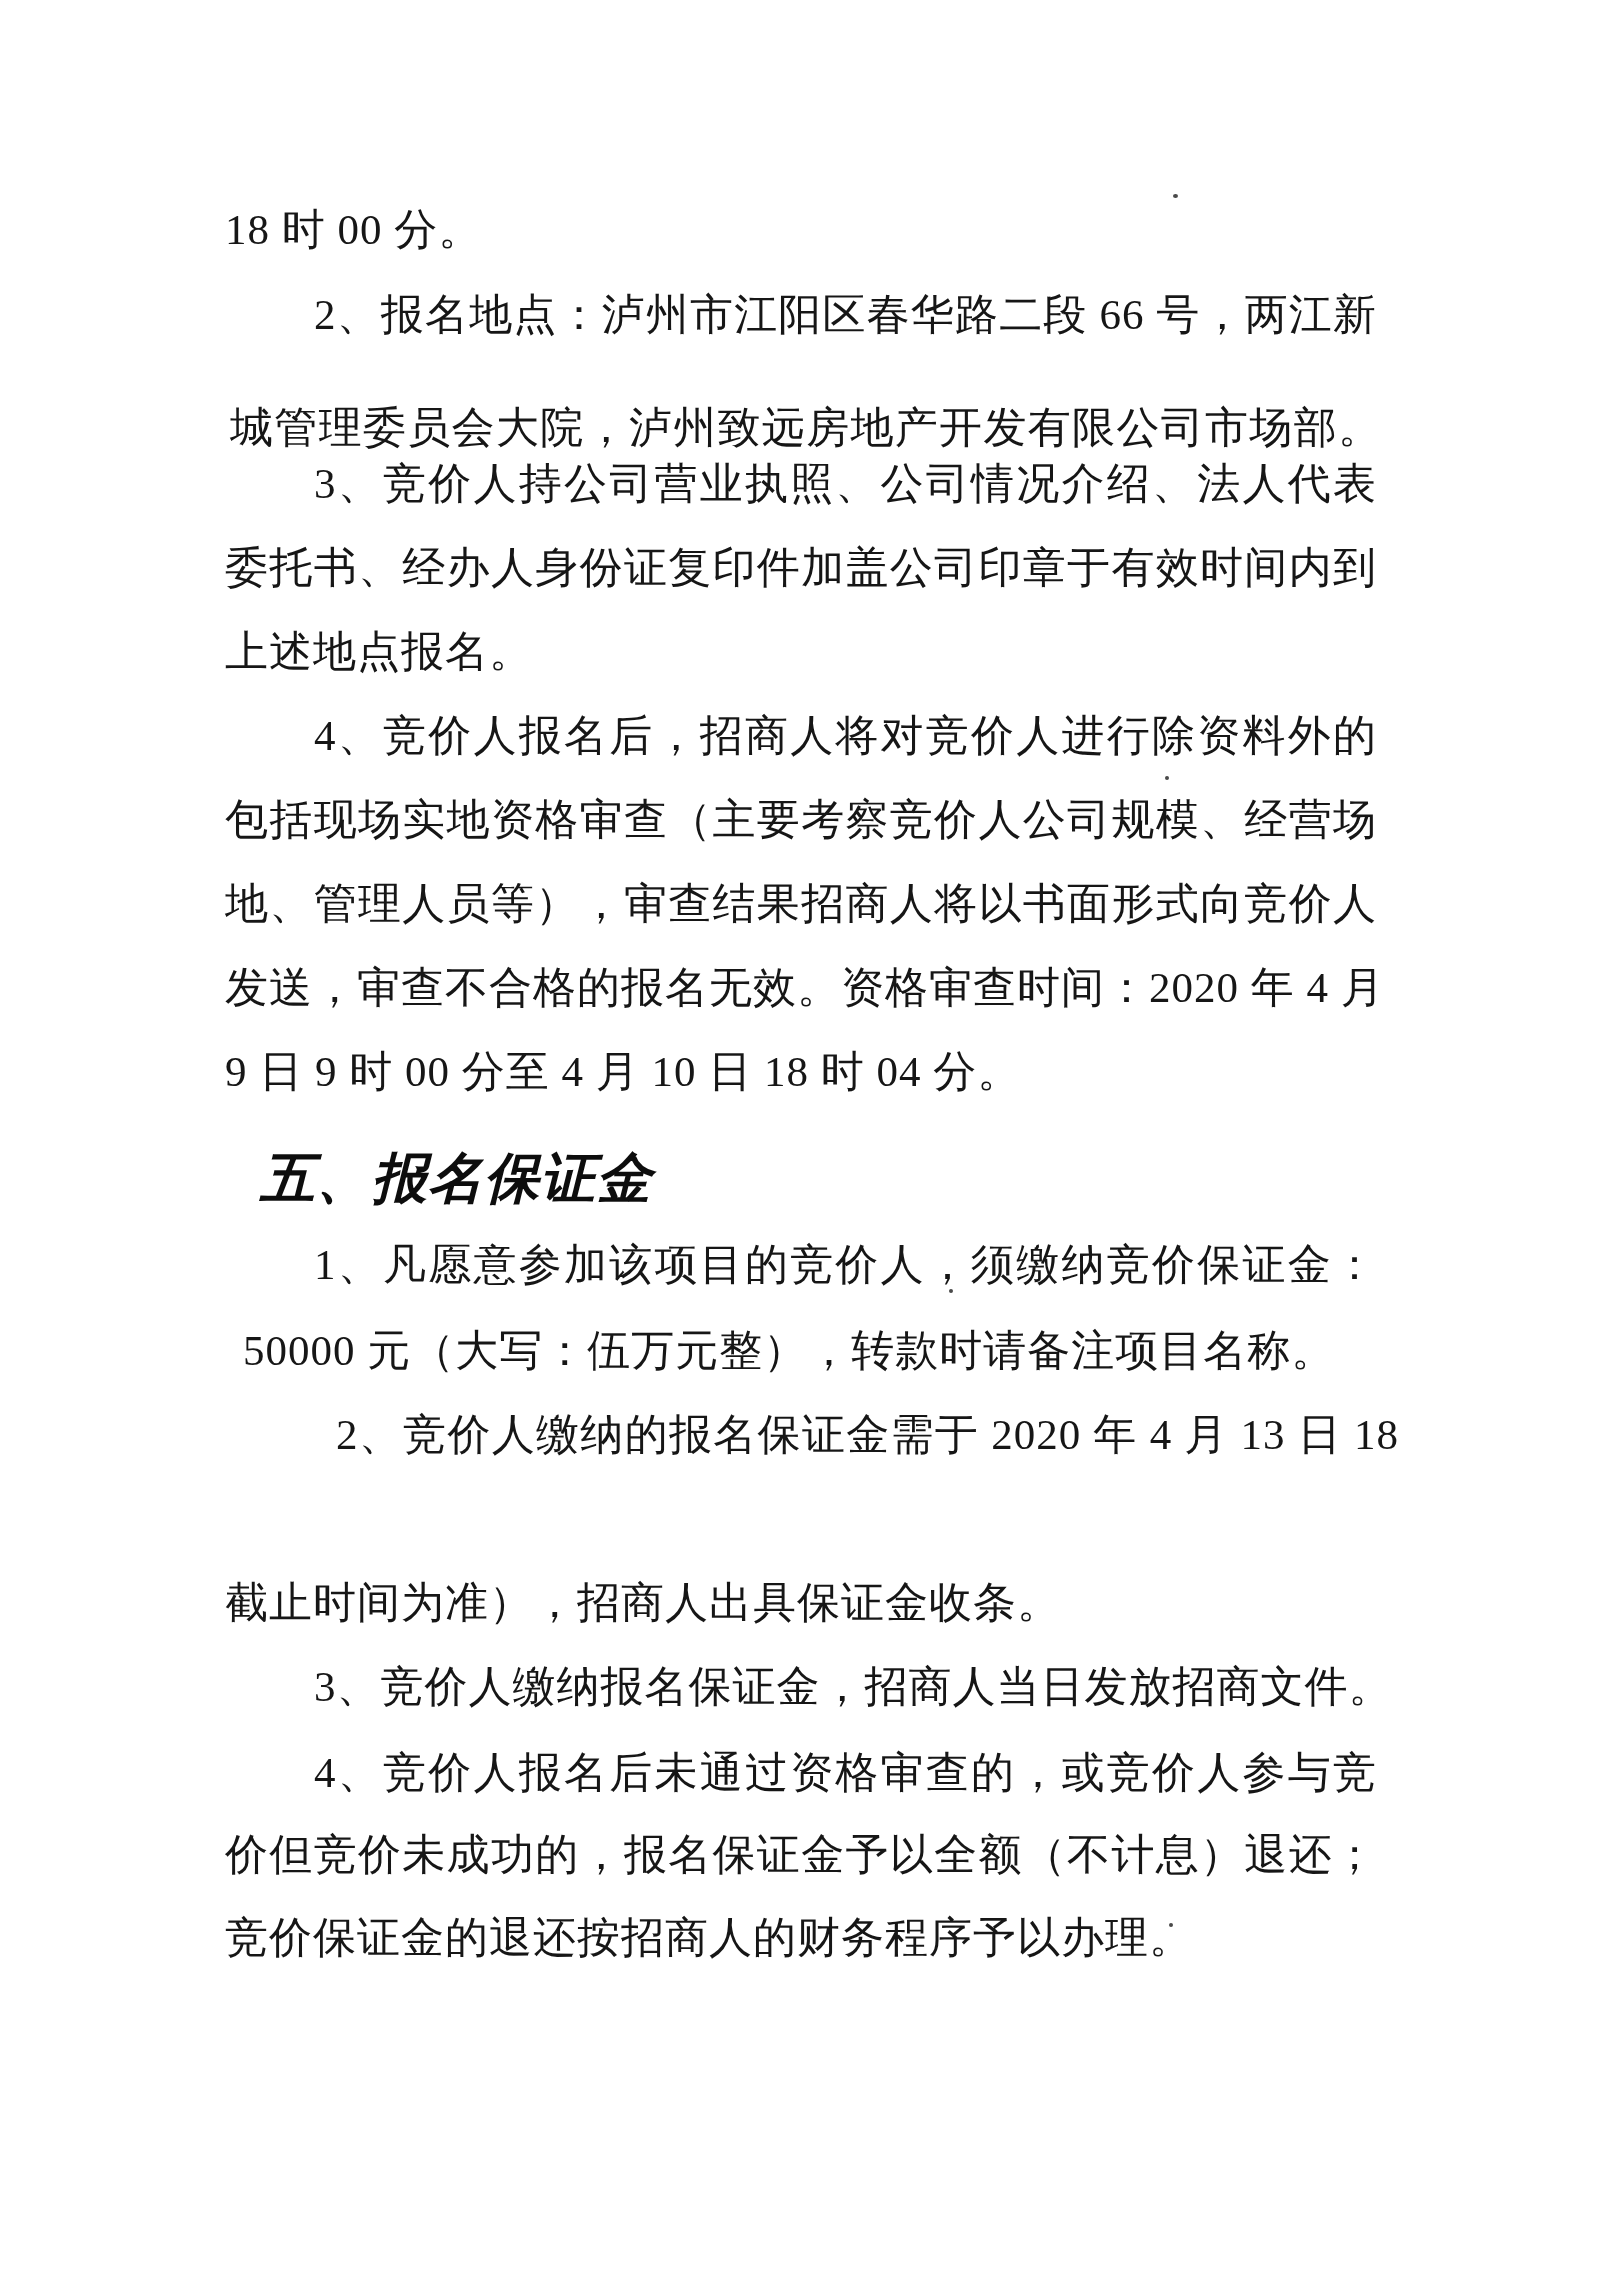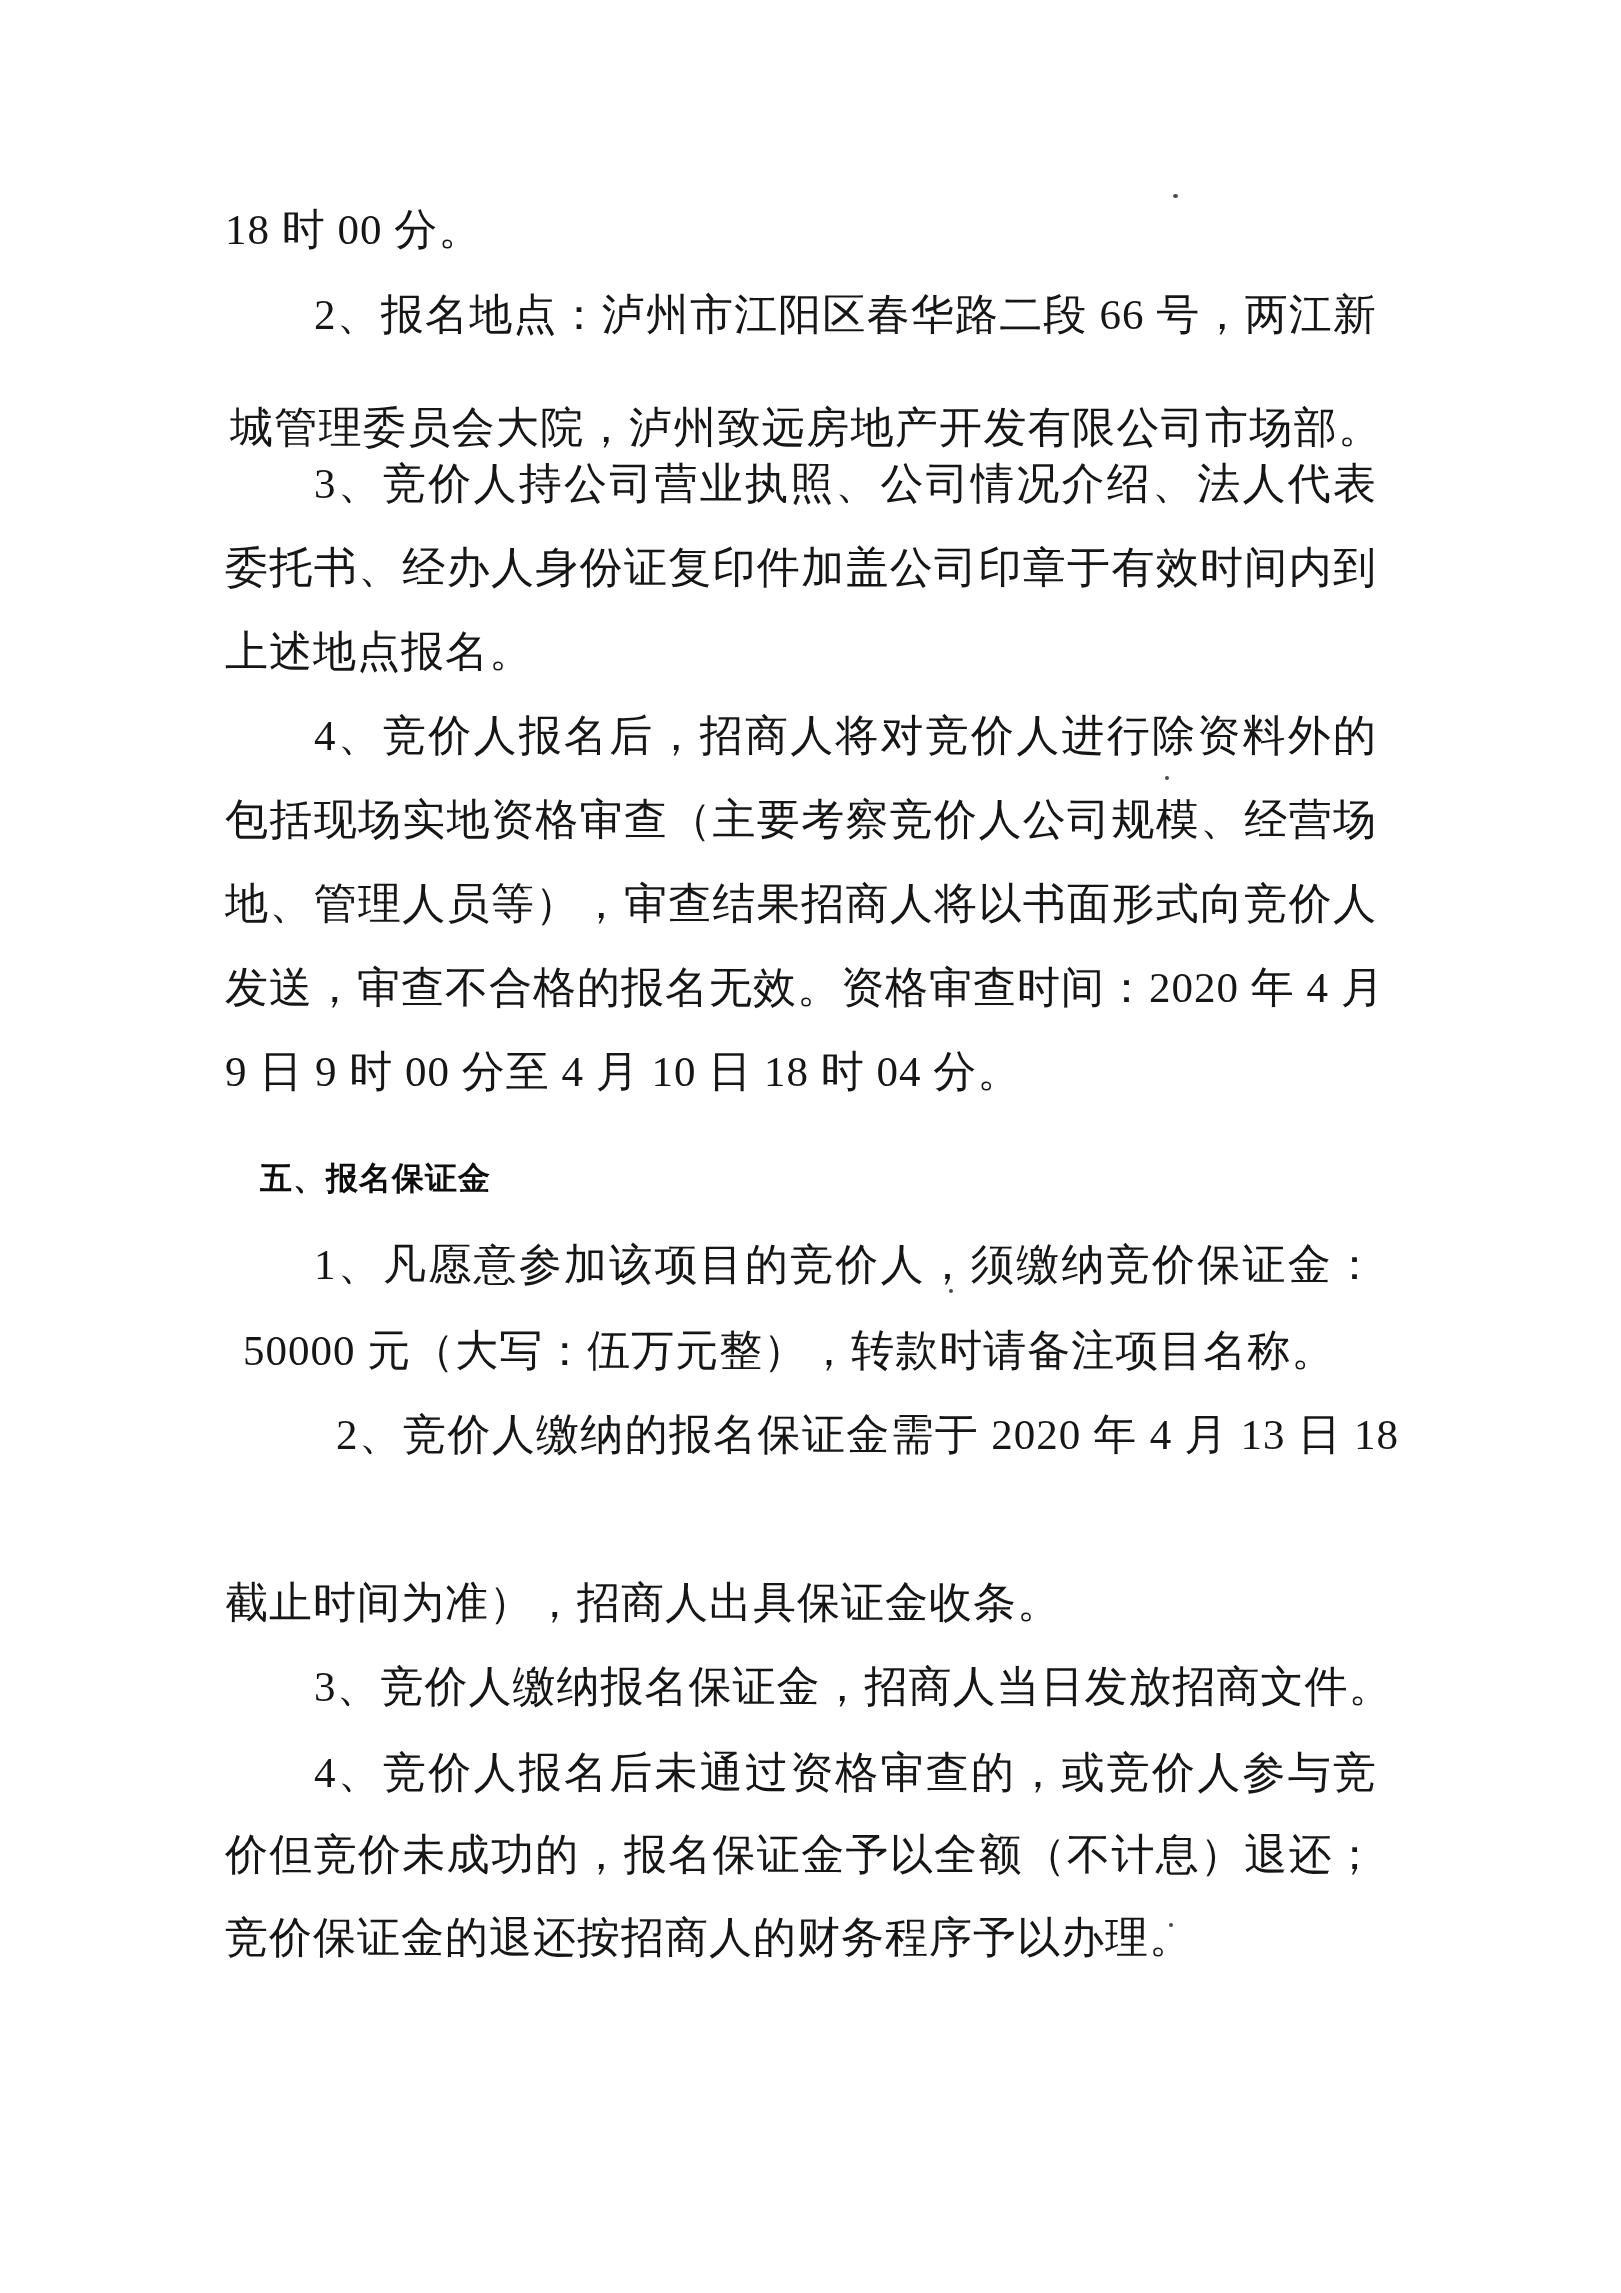--- a/index.html
+++ b/index.html
@@ -25,22 +25,23 @@
     color: #161616;
     font-weight: 400;
   }
   .line.justify {
     text-align: justify;
     text-align-last: justify;
     text-justify: inter-character;
   }
   .line.heading {
     font-weight: 700;
-    font-size: 32px;
+    font-size: 55px;
     color: #0d0d0d;
+    font-style: italic;
   }
   .speck {
     position: absolute;
     background: #4a4a4a;
     border-radius: 50%;
   }
   .speck.light { background: #9a9a9a; }
 </style>
 </head>
 <body>

